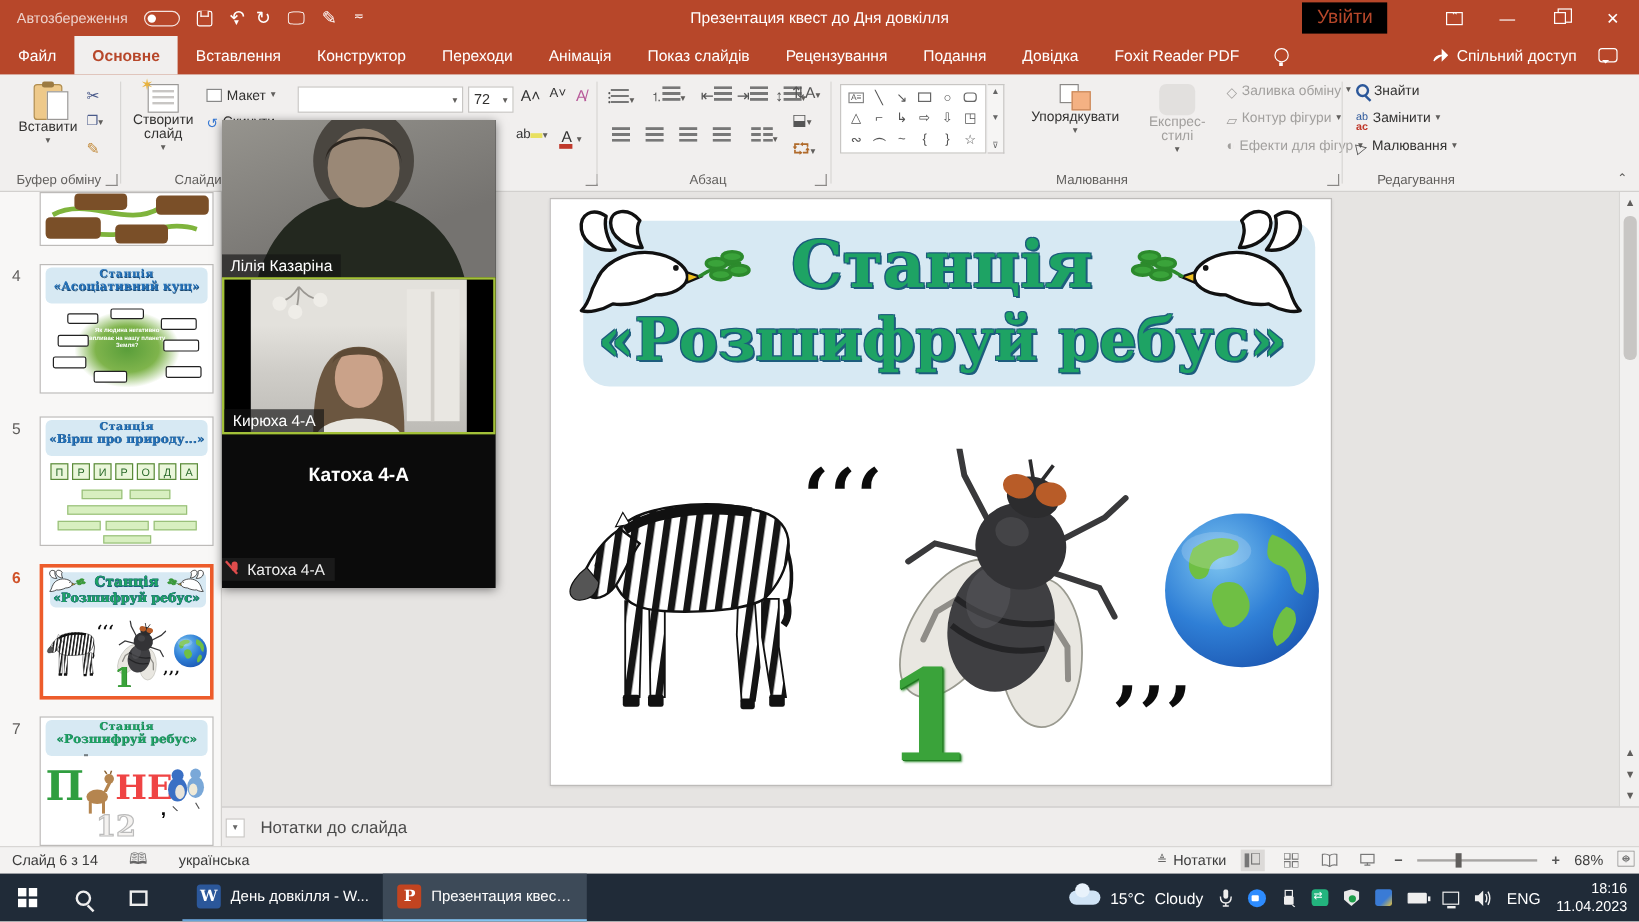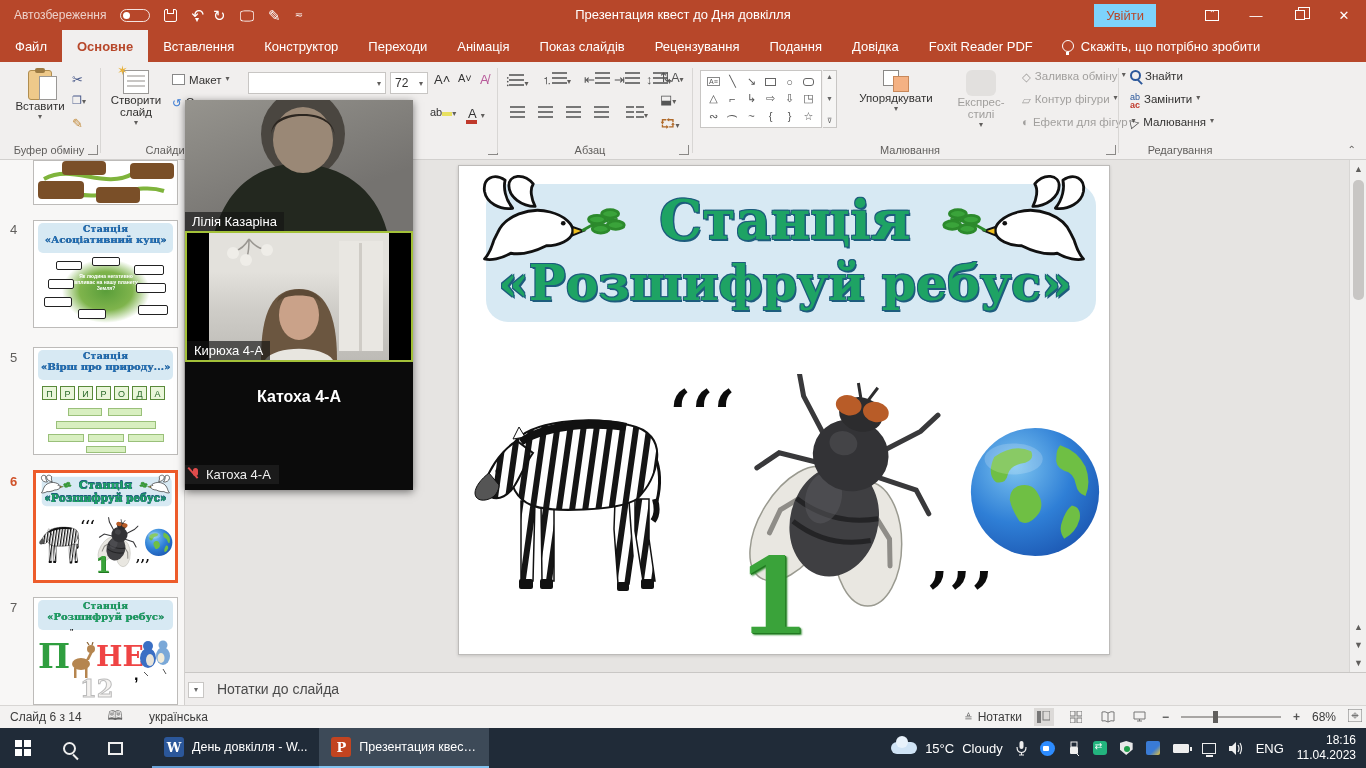--- a/index.html
+++ b/index.html
@@ -11,21 +11,21 @@
   #titlebar .qat{position:absolute;top:0;left:0;height:30px;display:flex;align-items:center;gap:14px;padding-left:14px;color:rgba(255,255,255,.92)}
   .autosave-lbl{font-size:12px;color:rgba(255,255,255,.75)}
   .toggle{width:30px;height:13px;border:1px solid rgba(255,255,255,.85);border-radius:7px;position:relative}
   .toggle::after{content:"";position:absolute;left:2px;top:2px;width:7px;height:7px;border-radius:50%;background:#fff}
   .qicon{font-size:15px;line-height:1;color:#fff}
   .floppy{width:13px;height:13px;border:1.6px solid #fff;border-radius:2px;position:relative}
   .floppy::after{content:"";position:absolute;left:2px;top:-1px;width:5px;height:4px;background:#B7472A;border:1.6px solid #fff;border-top:none}
   .mini-caret{font-size:8px;margin-left:-9px;vertical-align:-2px}
   #title-text{position:absolute;left:0;right:0;top:0;height:30px;text-align:center;line-height:30px;font-size:13px}
   #titlebar .winctl{position:absolute;right:0;top:0;height:30px;display:flex;align-items:center}
-  .signin-btn{background:#7dd3fc;color:#B7472A;font-size:13px;padding:4px 12px;margin-right:34px;cursor:default}
+  .signin-btn{background:#000000;color:#B7472A;font-size:16px;padding:4px 12px;margin-right:34px;cursor:default}
   .wbtn{width:44px;height:30px;display:flex;align-items:center;justify-content:center;font-size:13px;color:#fff}
   .ribopt{width:14px;height:11px;border:1.4px solid #fff;position:relative}
   .ribopt::after{content:"⌃";position:absolute;left:3px;top:-2px;font-size:8px}
   .restore-ic{width:10px;height:10px;border:1.4px solid #fff;position:relative;background:#B7472A}
   .restore-ic::before{content:"";position:absolute;left:2px;top:-4px;width:10px;height:10px;border:1.4px solid #fff;z-index:-1}
   
   #tabsbar{position:absolute;left:0;top:30px;width:1366px;height:32px;background:#B7472A;display:flex;align-items:flex-end;z-index:39}
   .tab{color:#fff;font-size:13px;padding:7px 15px;height:32px;display:flex;align-items:center}
   .tab.active{background:#f1efee;color:#B7472A;font-weight:bold}
   .tellme{color:#fff;font-size:13px;display:flex;align-items:center;gap:7px;padding:0 14px;height:32px}
@@ -178,22 +178,30 @@
   <span class="tab">Конструктор</span>
   <span class="tab">Переходи</span>
   <span class="tab">Анімація</span>
   <span class="tab">Показ слайдів</span>
   <span class="tab">Рецензування</span>
   <span class="tab">Подання</span>
   <span class="tab">Довідка</span>
   <span class="tab">Foxit Reader PDF</span>
   <span class="tellme">
       <span class="bulb"></span>
-      <span>Скажіть, що потрібно зробити</span>
-    </span>
+    </span>
+  <div id="tabs-right">
+    <span class="share-lbl">
+        <svg width="14" height="13" viewBox="0 0 14 13">
+          <path d="M2 11 q1-5 7-5 M9 6 V2 l4 4 -4 4 z" fill="#fff" stroke="#fff" stroke-width="1.2"></path>
+        </svg>
+        <span>Спільний доступ</span>
+      </span>
+    <span class="comment-ic"></span>
+  </div>
 </div>
 
 <div id="ribbon">
 
   <div class="bigbtn" style="left:12px;top:8px;width:56px">
     <span class="clipboard-art"></span>
     <span>Вставити</span>
       <span class="caret">▾</span>
   </div>
   <span class="smallico" style="left:72px;top:10px">✂</span>

